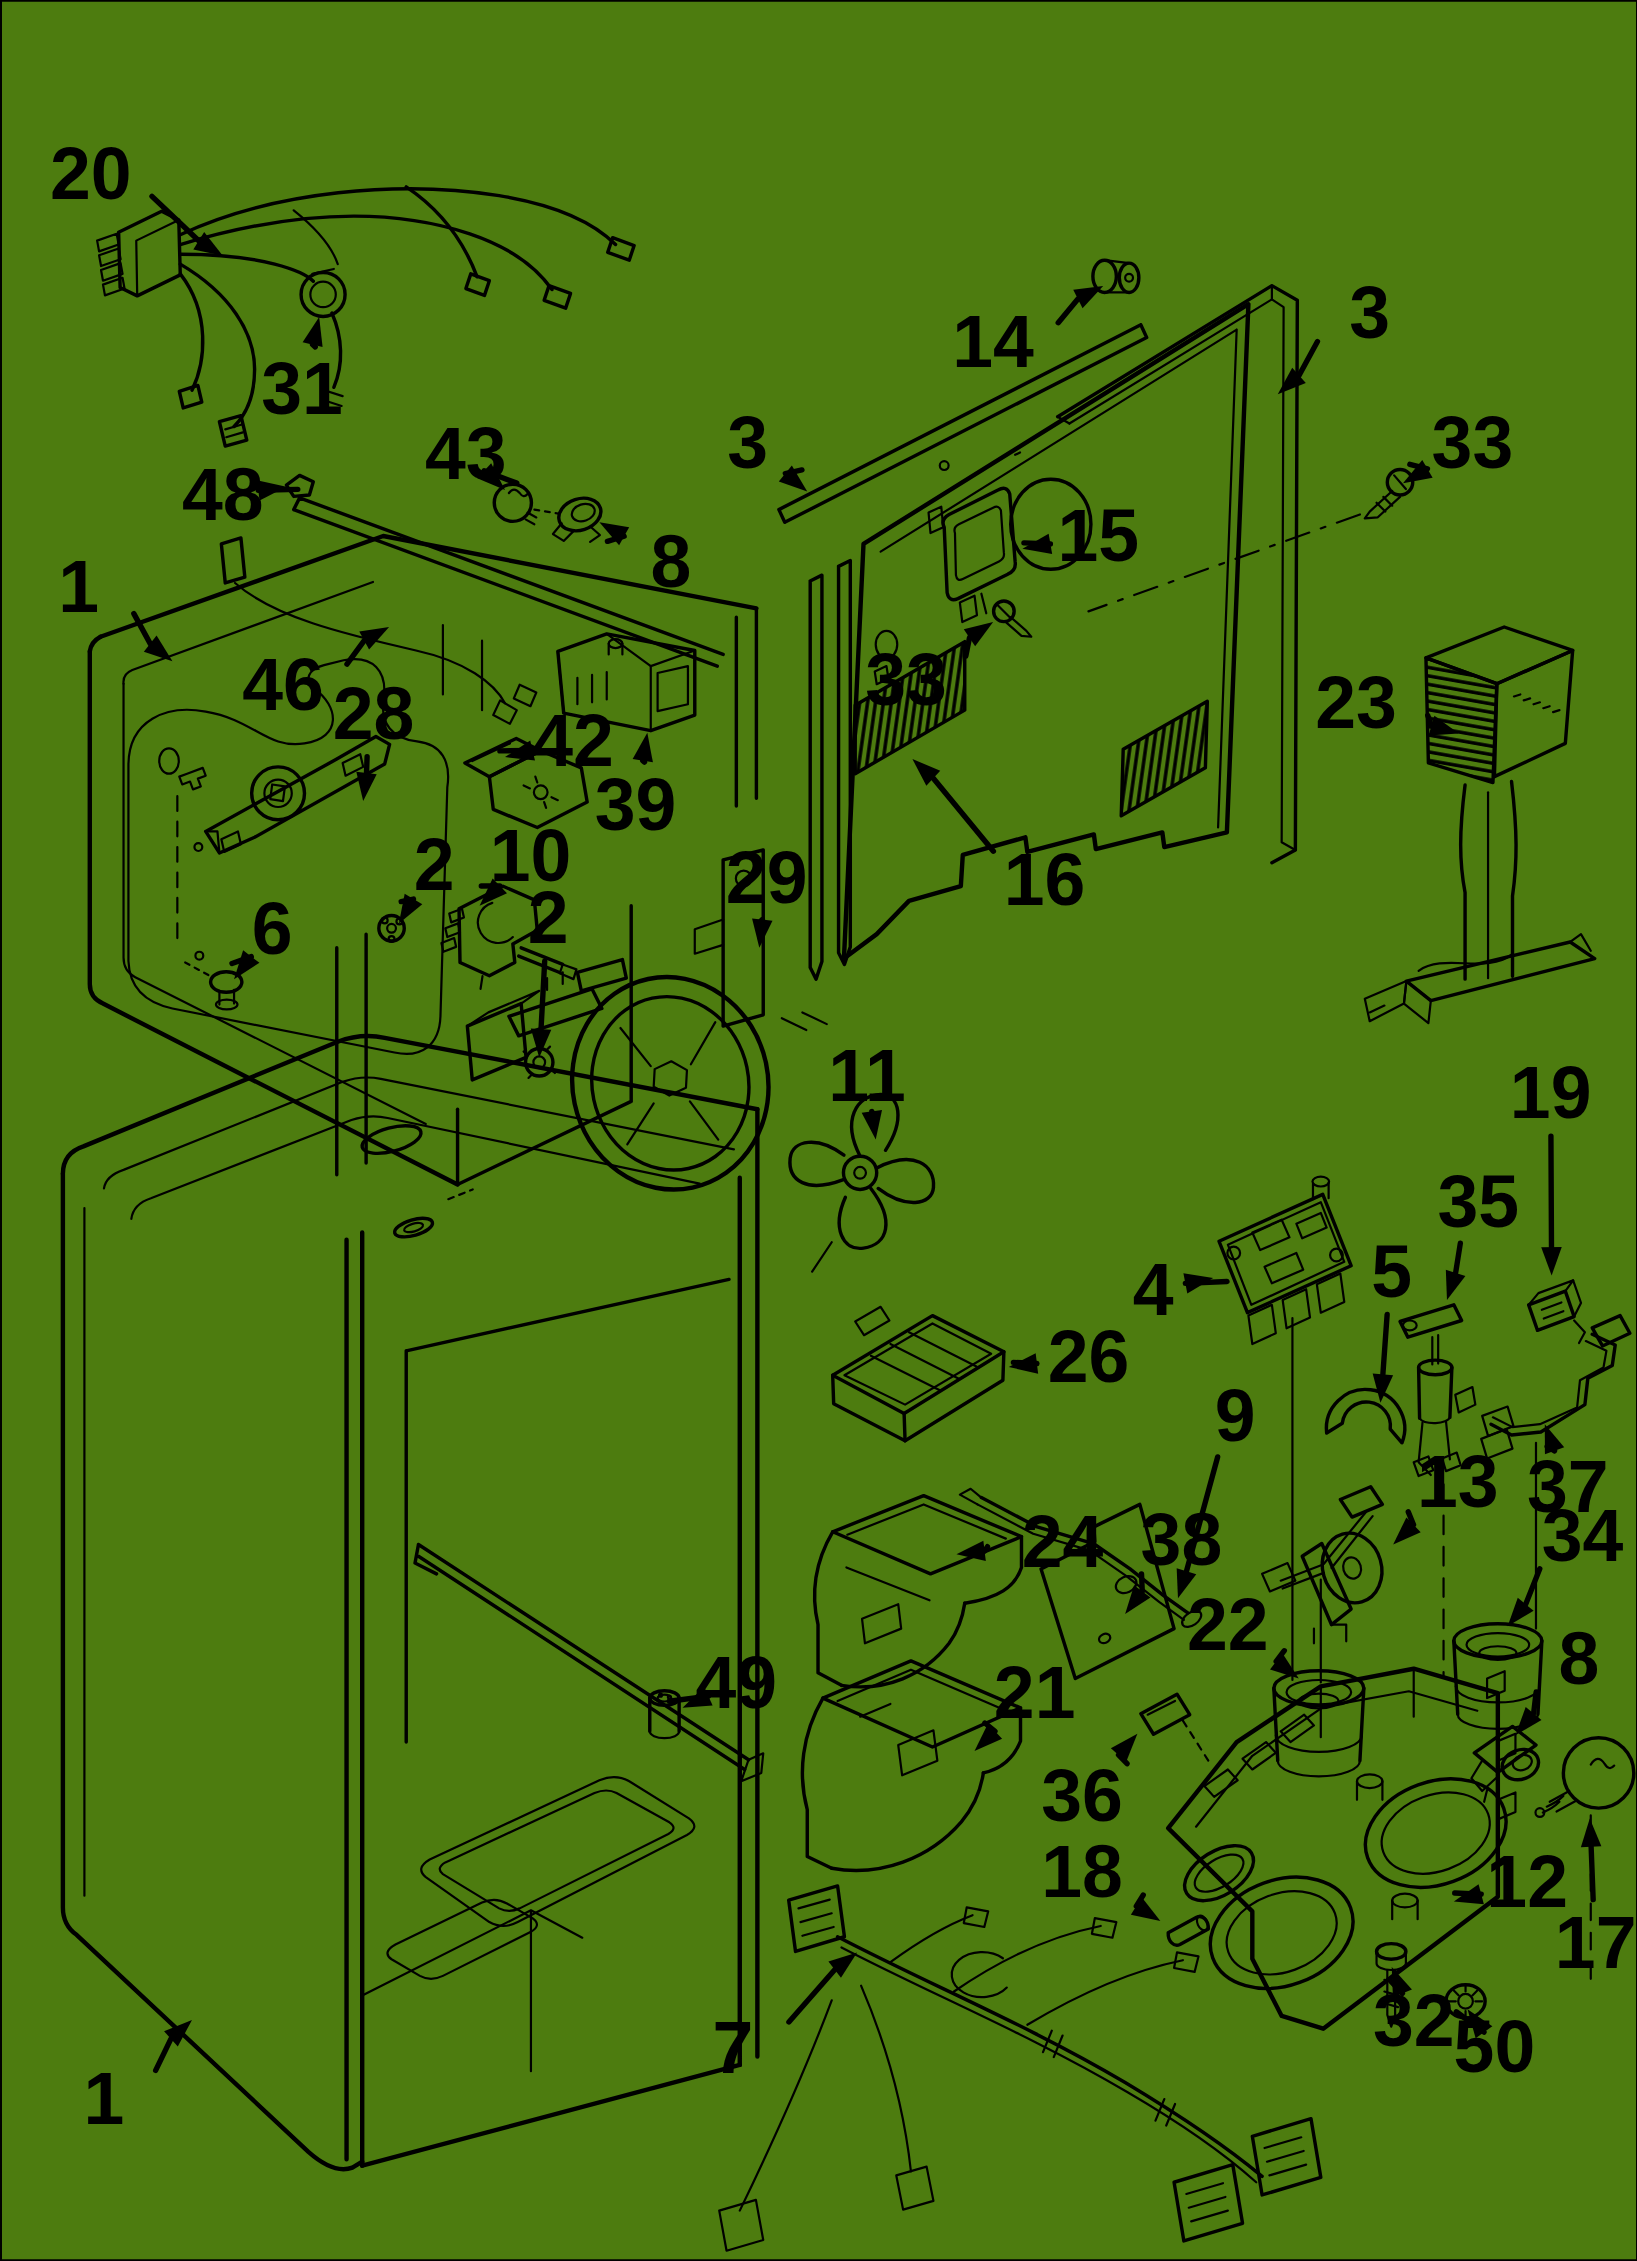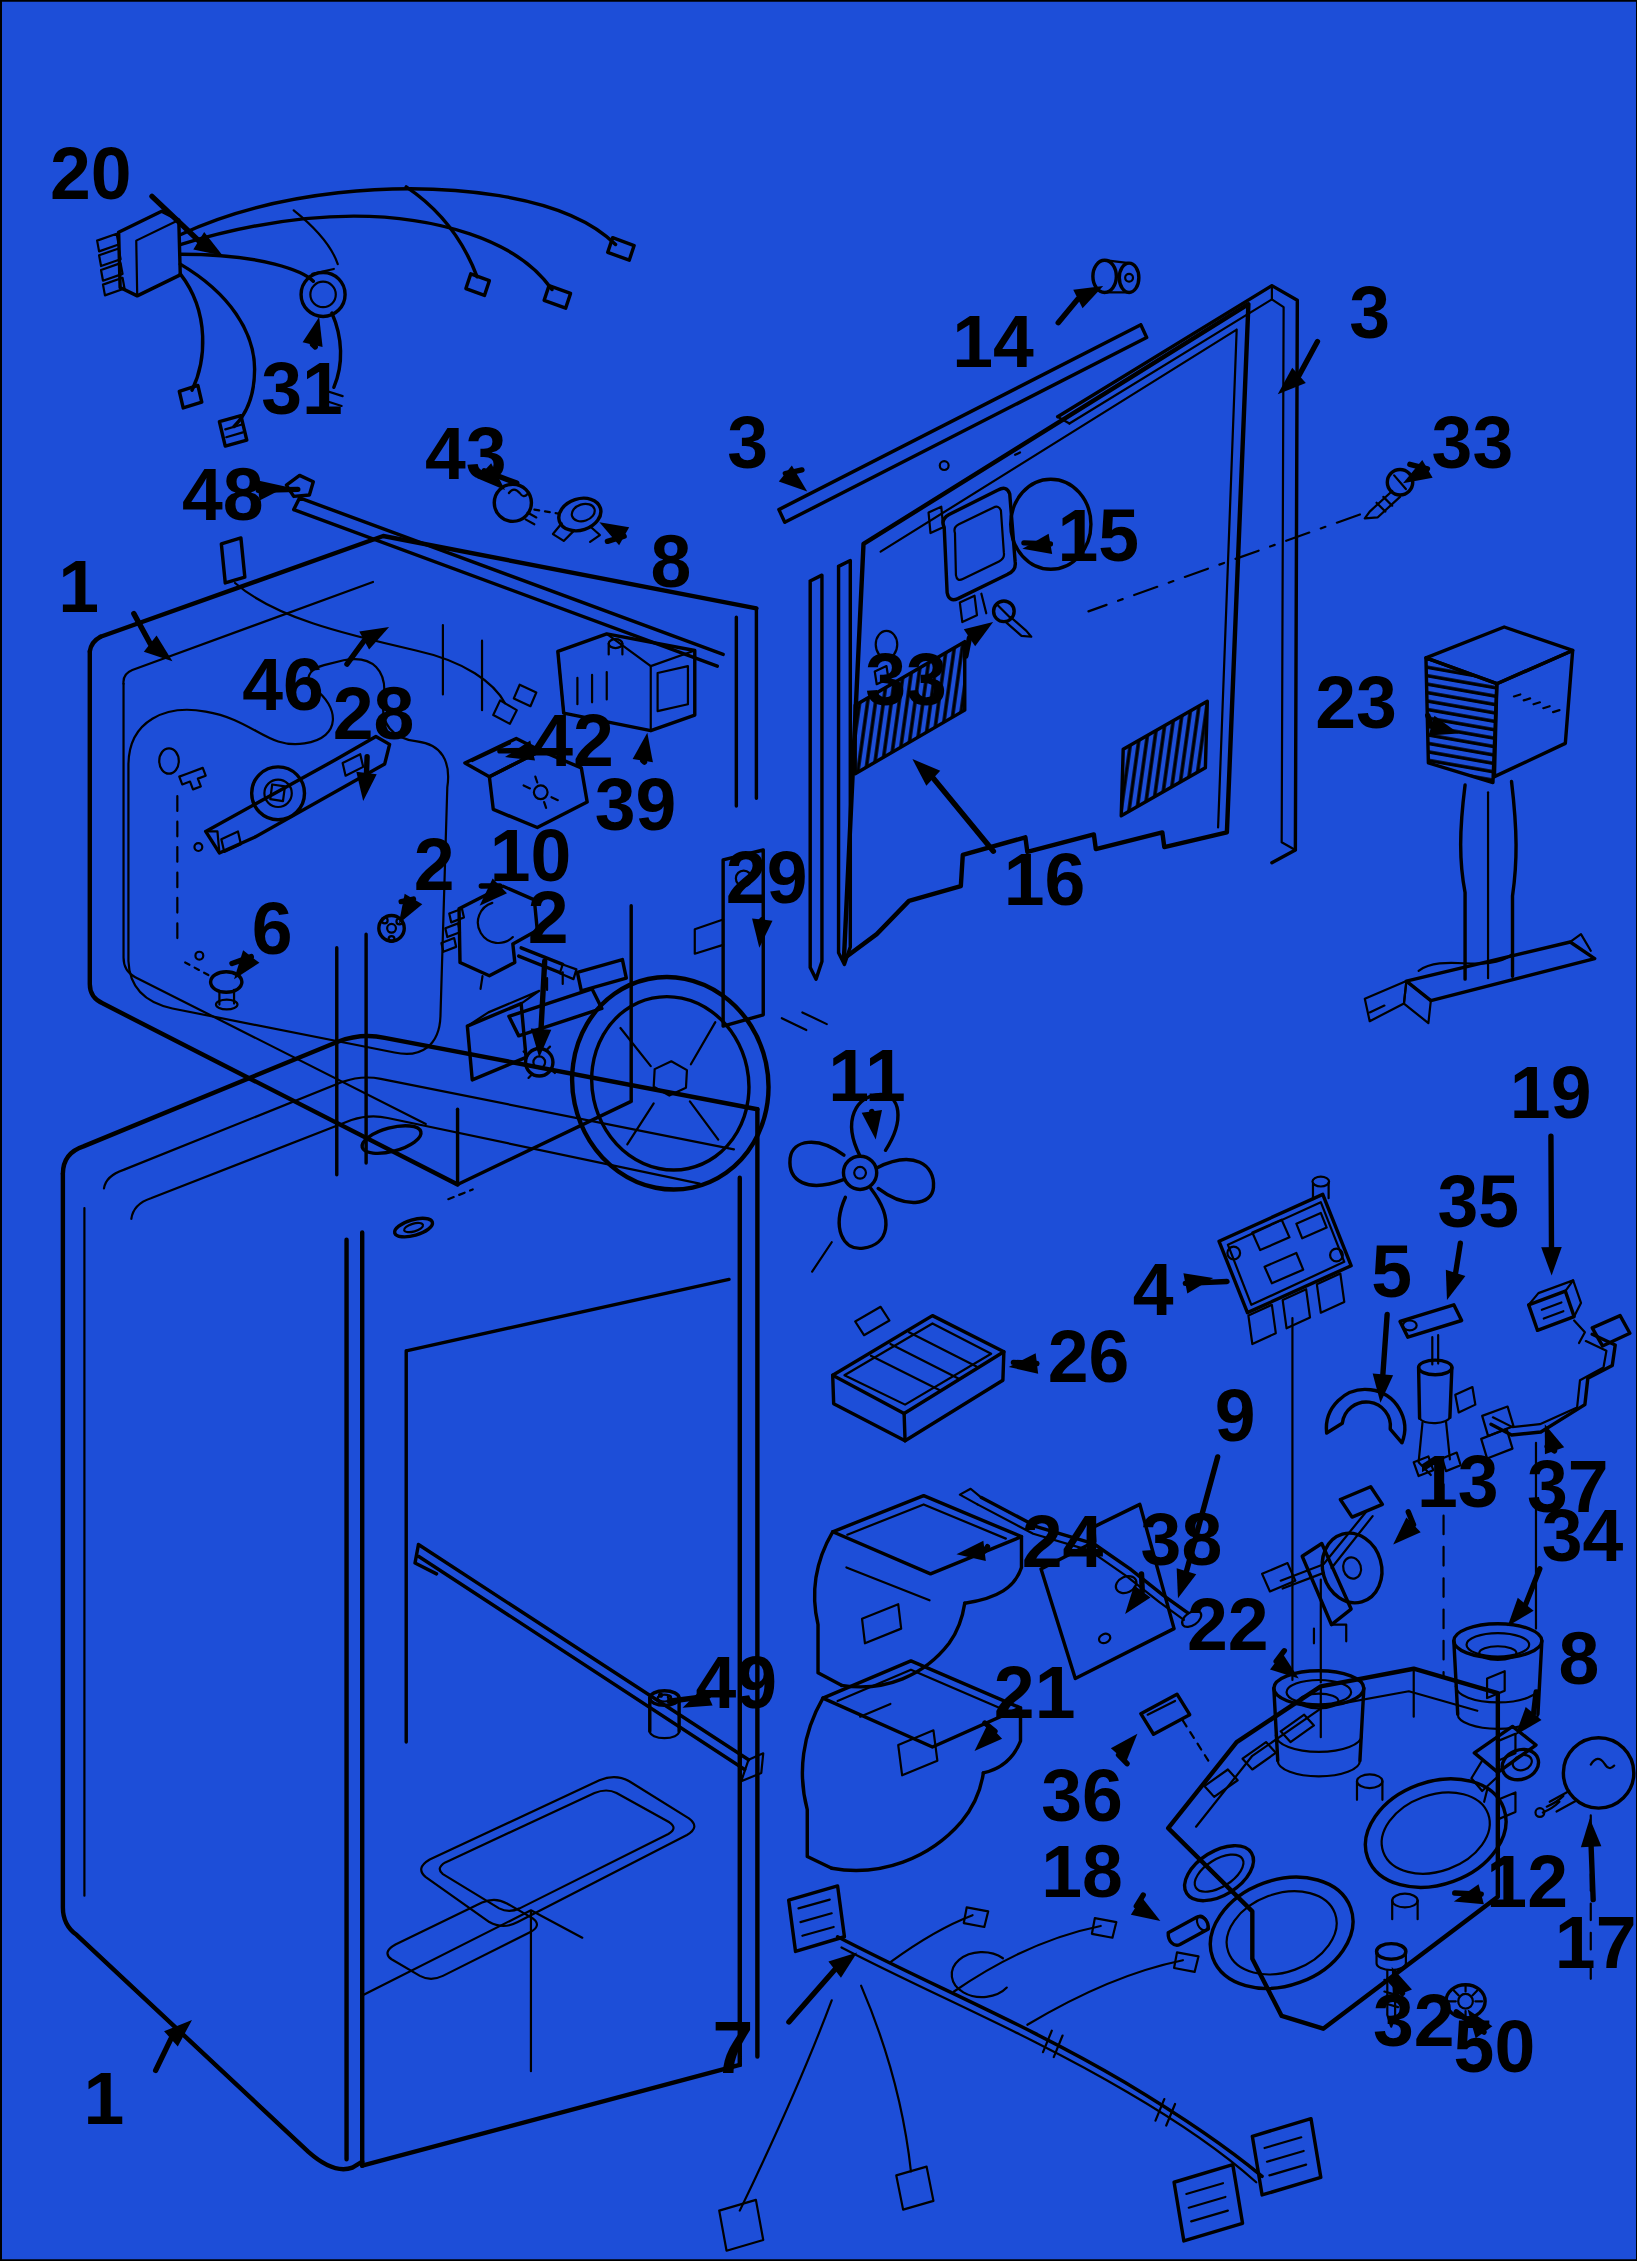--- a/index.html
+++ b/index.html
@@ -1,16 +1,16 @@
 <!DOCTYPE html>
 <html style="font-size:7.8px"><head>
 <meta charset="utf-8">
 <style>
   html,body{margin:0;padding:0;background:#fff;}
-  #page{position:relative;width:1638px;height:2261px;background:#1d4ed8;overflow:hidden;}
+  #page{position:relative;width:1638px;height:2261px;background:#4d7c0f;overflow:hidden;}
   svg{position:absolute;left:0;top:0;}
   .art path,.art line,.art ellipse,.art circle,.art polyline,.art polygon,.art rect{
     fill:none;stroke:#000;stroke-width:7;stroke-linecap:round;stroke-linejoin:round;}
   .art .fine{stroke-width:4.5;}
   .art .thick{stroke-width:9;}
   .art .hatchfill{fill:url(#hatchV);stroke:#000;}
   .art .hatchfillH{fill:url(#hatchH);stroke:#000;}
   #callouts text{font:700 150px "Liberation Sans",sans-serif;fill:#000;
     text-anchor:middle;dominant-baseline:central;}
   #callouts line{stroke:#000;stroke-width:11;stroke-linecap:round;}

